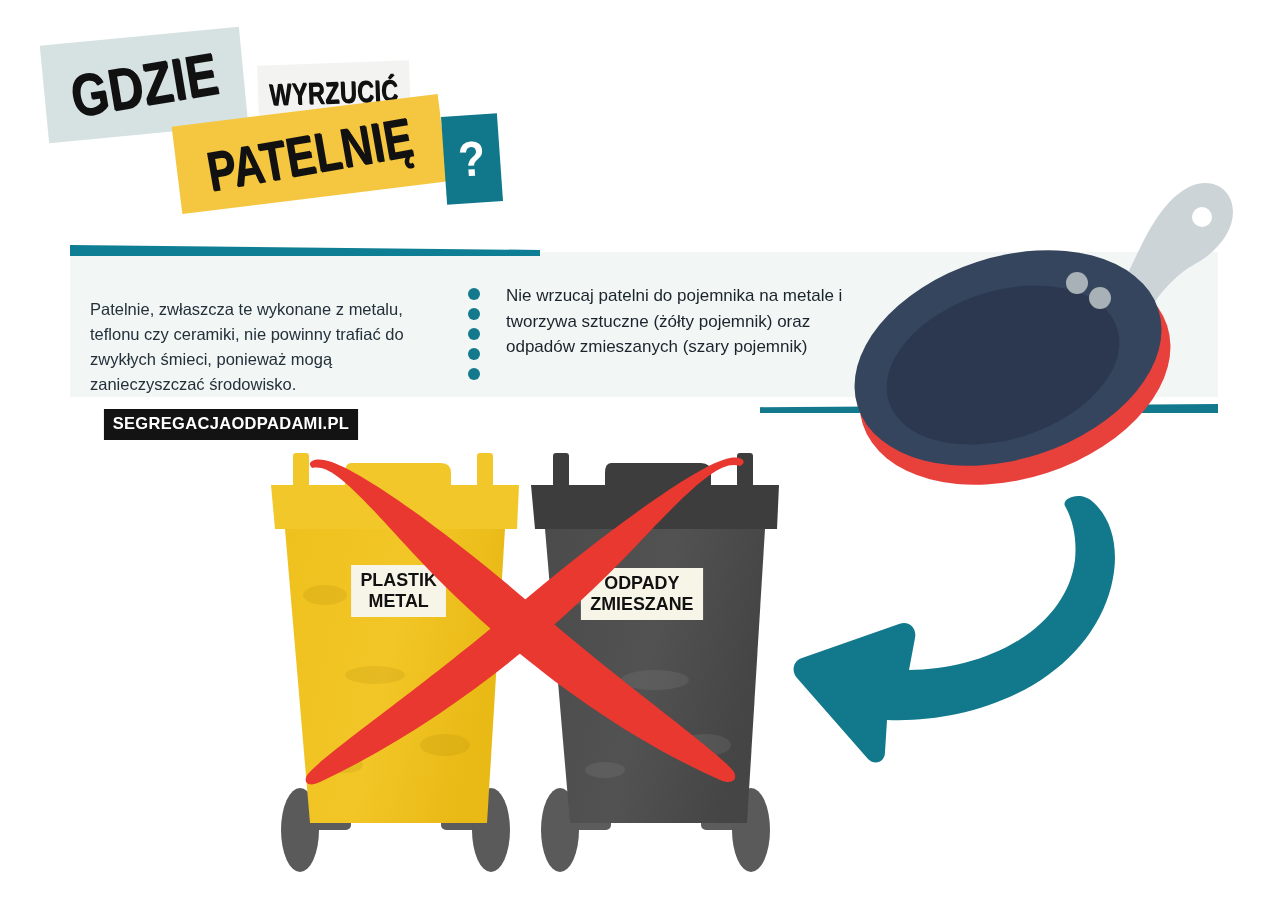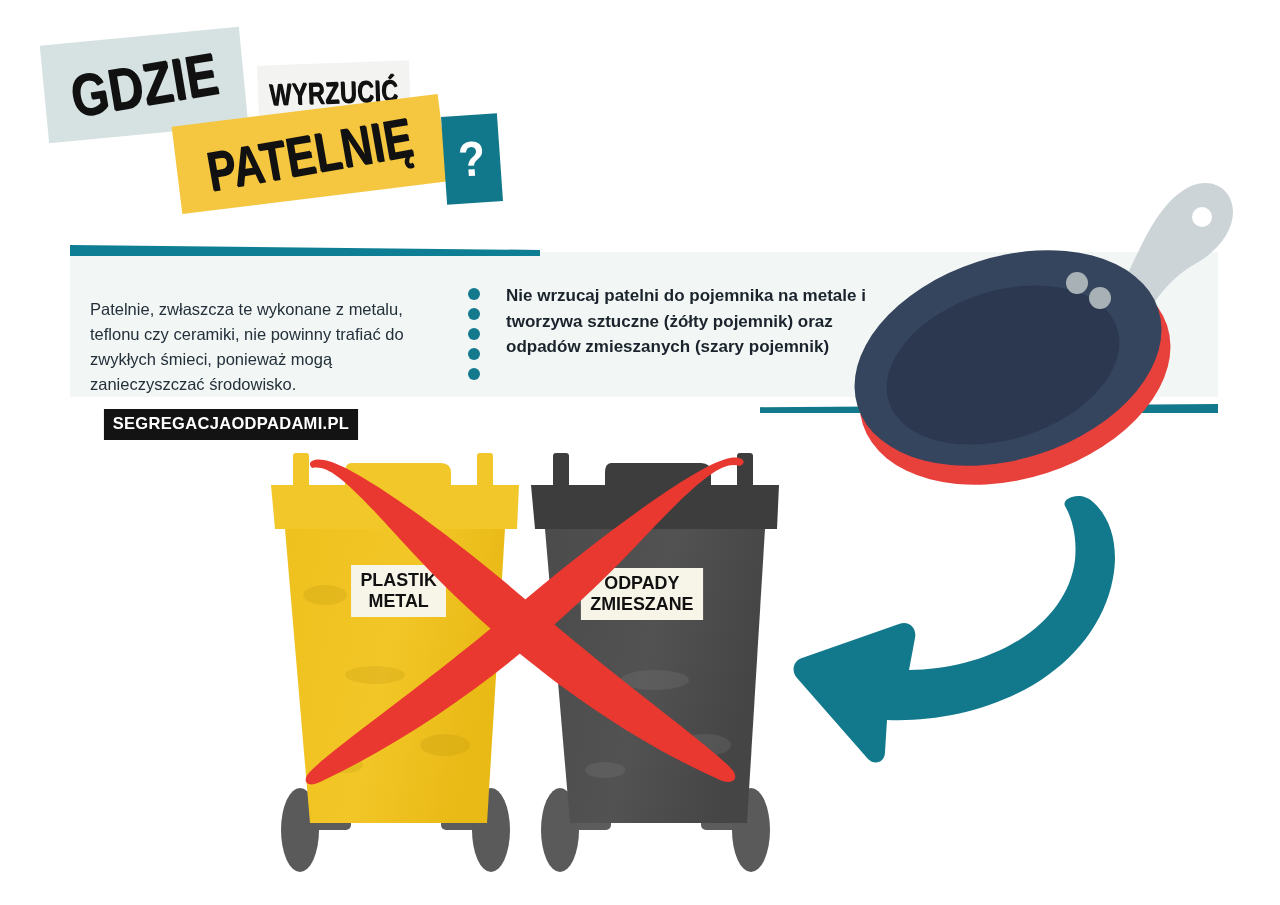--- a/index.html
+++ b/index.html
@@ -150,21 +150,21 @@
     height: 12px;
     border-radius: 50%;
     background: #14798c;
   }
   #text-right {
     position: absolute;
     left: 506px;
     top: 283px;
     width: 370px;
     font-size: 17px;
-    font-weight: bold;
+    font-weight: normal;
     line-height: 1.5;
     color: #1b242c;
     z-index: 4;
   }
   #url-badge {
     position: absolute;
     left: 100px;
     top: 409px;
     background: #131313;
     color: #ffffff;

